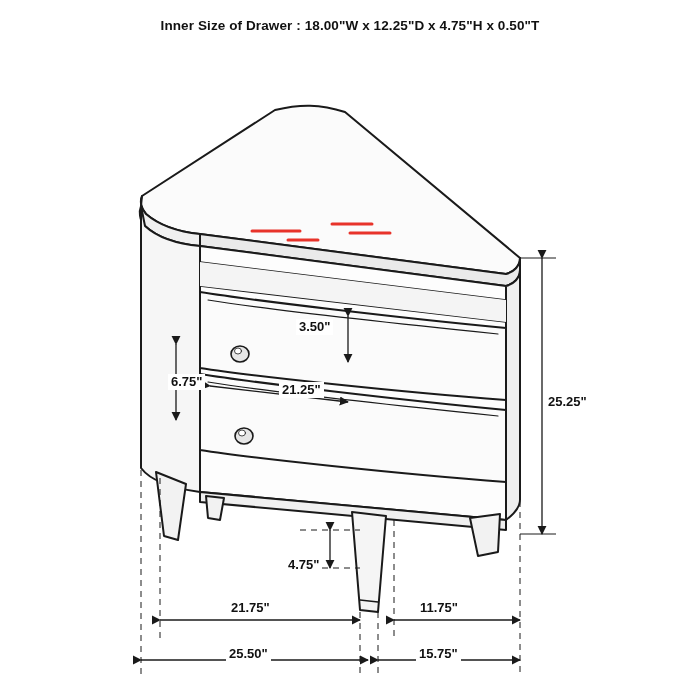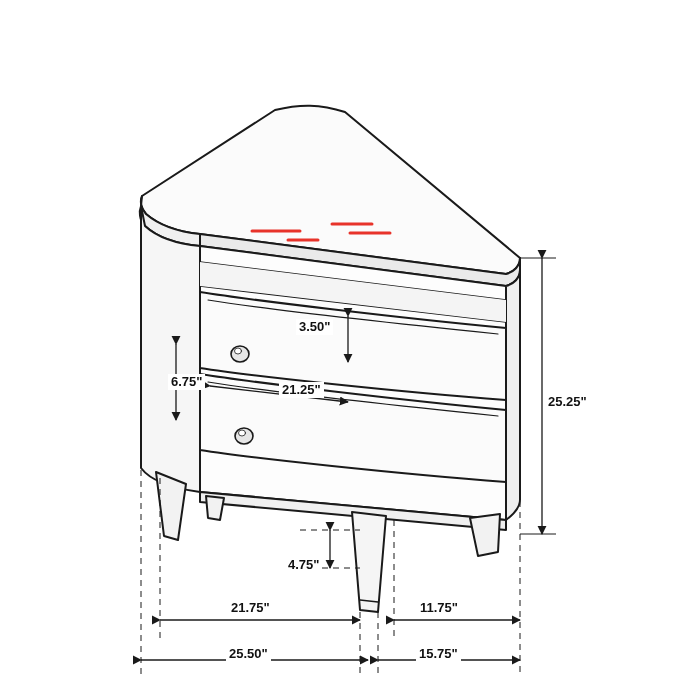--- a/index.html
+++ b/index.html
@@ -40,20 +40,21 @@
     padding: 1px 3px;
     white-space: nowrap;
     line-height: 1.1;
   }
 </style>
 </head>
 <body>
 
 <div id="page">
 
+  <div id="title">Inner Size of Drawer : 18.00"W x 12.25"D x 4.75"H x 0.50"T</div>
 
   <svg id="svg-root" width="700" height="700" viewBox="0 0 700 700">
 
     <defs>
       <marker id="arrow-end" viewBox="0 0 10 10" refX="9" refY="5" markerWidth="7" markerHeight="7" orient="auto-start-reverse">
         <path d="M 0 0 L 10 5 L 0 10 z" fill="#1a1a1a"></path>
       </marker>
       <marker id="arrow-start" viewBox="0 0 10 10" refX="1" refY="5" markerWidth="7" markerHeight="7" orient="auto-start-reverse">
         <path d="M 10 0 L 0 5 L 10 10 z" fill="#1a1a1a"></path>
       </marker>

